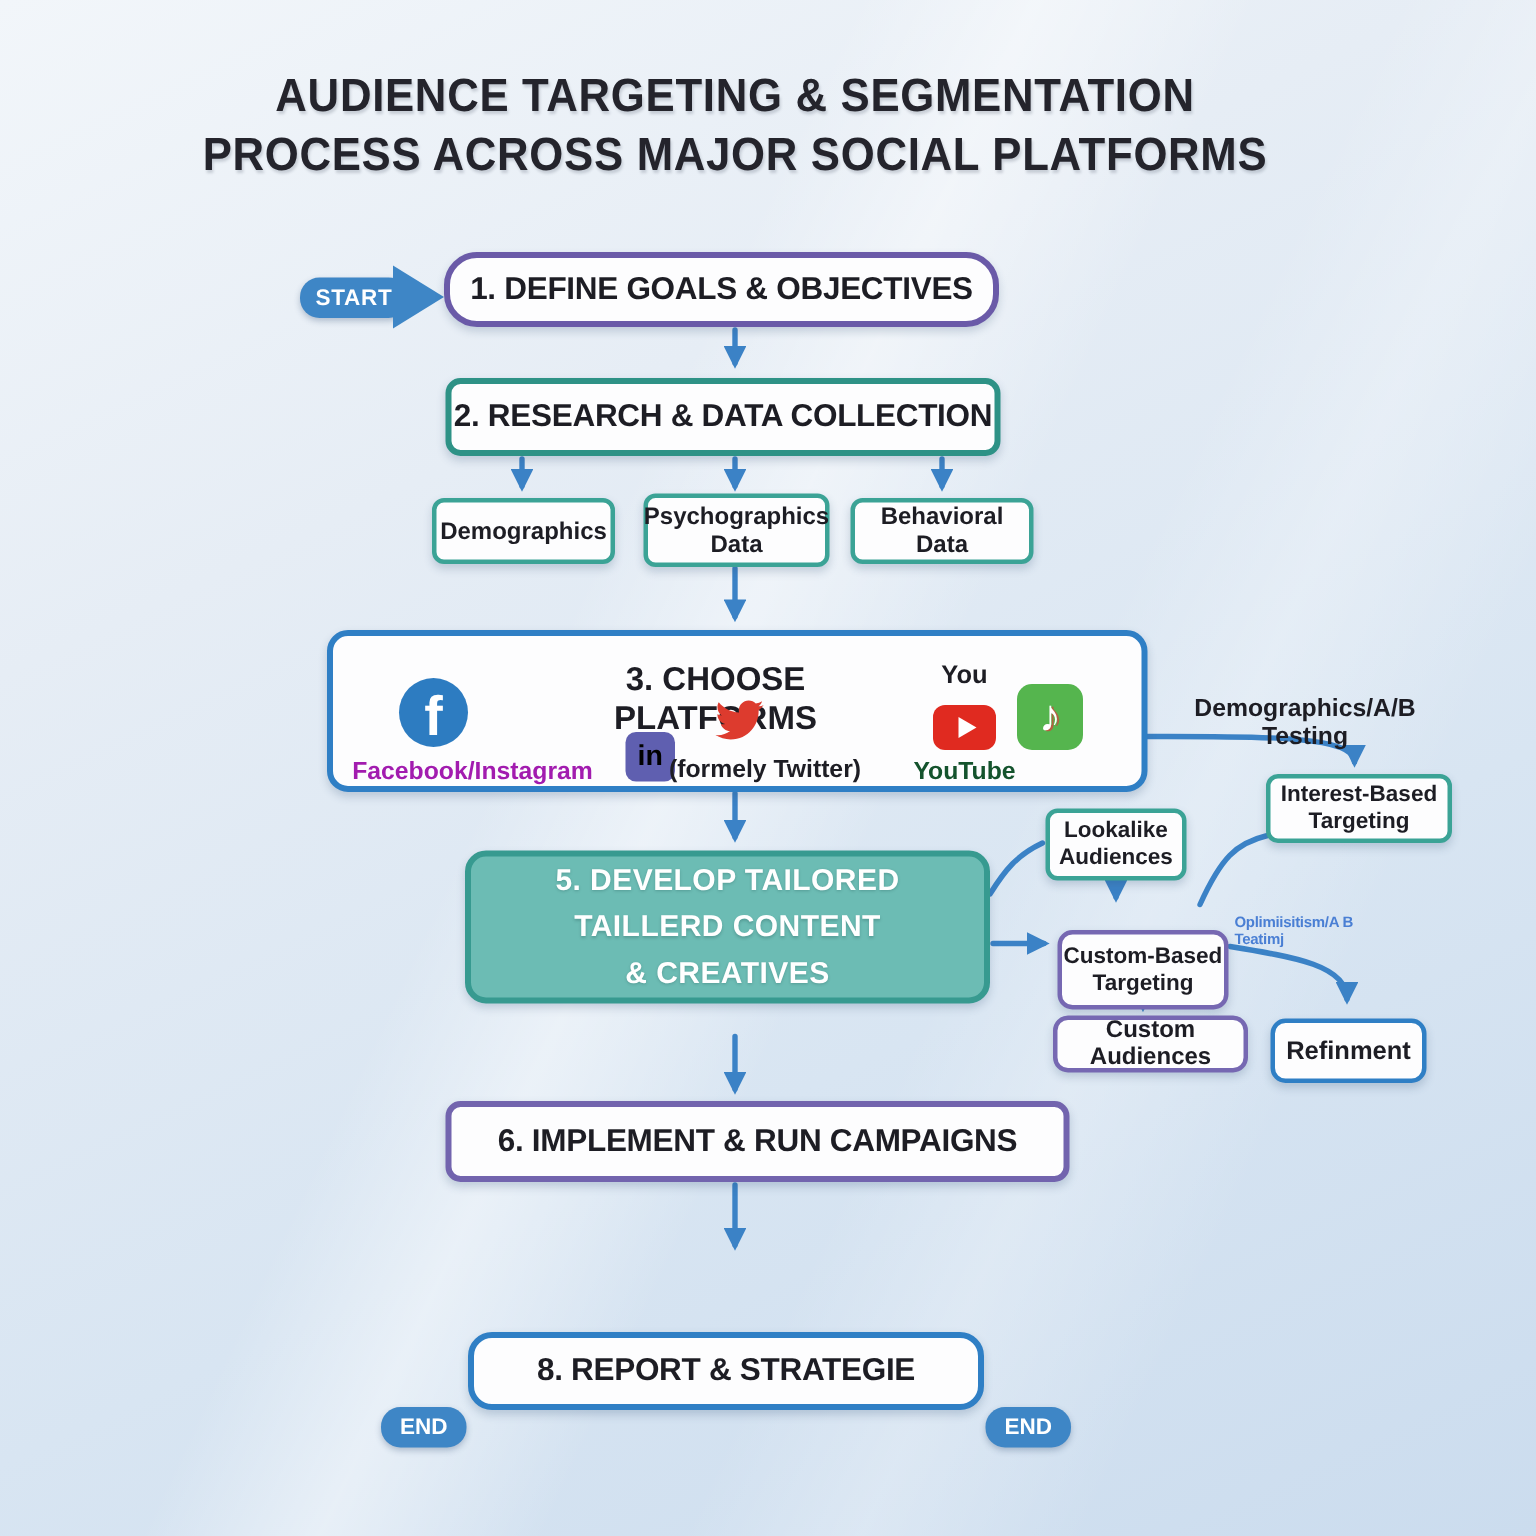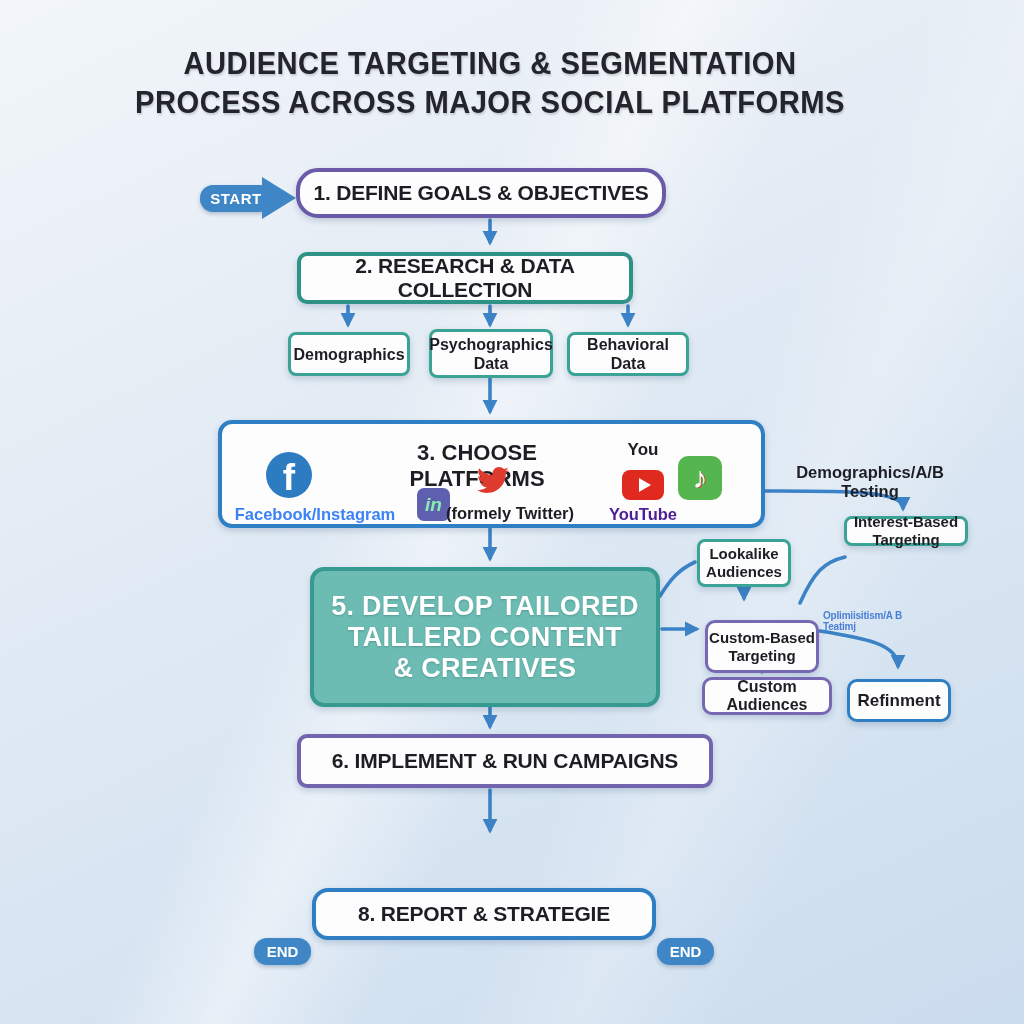--- a/index.html
+++ b/index.html
@@ -31,35 +31,35 @@
   .b-blue{border:4px solid #2f7fc5;}
   .b-teal-thin{border:3px solid #3ba396;}
   .b-purple-thin{border:3.5px solid #7668b2;}
   .b-blue-thin{border:3px solid #2f7fc5;}
   .fs-main{font-size:21px;letter-spacing:-.2px;}
   .fs-sub{font-size:16px;line-height:19px;}
   .fs-side{font-size:15px;line-height:18px;}
 
   
   #box1{left:296px;top:168px;width:370px;height:50px;border-radius:22px;}
-  #box2{left:297px;top:252px;width:336px;height:52px;}
+  #box2{left:297px;top:252px;width:370px;height:52px;}
   #demo{left:288px;top:332px;width:122px;height:44px;}
   #psycho{left:429px;top:329px;width:124px;height:49px;}
   #behav{left:567px;top:332px;width:122px;height:44px;}
   #box3{left:218px;top:420px;width:547px;height:108px;display:block;}
-  #box5{left:310px;top:567px;width:350px;height:140px;
+  #box5{left:310px;top:567px;width:350px;height:102px;
     background:#6cbcb4;border:4px solid #379a90;color:#fff;
-    font-size:27px;line-height:31px;white-space:pre-line;letter-spacing:.3px;
+    font-size:20px;line-height:31px;white-space:pre-line;letter-spacing:.3px;
     text-shadow:0 1px 2px rgba(20,60,60,.25);}
   #box6{left:297px;top:734px;width:416px;height:54px;border-color:#7264ae;}
   #box7{left:297px;top:838px;width:386px;height:55px;}
   #box8{left:312px;top:888px;width:344px;height:52px;border-radius:16px;}
 
   
-  #interest{left:844px;top:516px;width:124px;height:30px;}
+  #interest{left:844px;top:516px;width:124px;height:46px;}
   #lookalike{left:697px;top:539px;width:94px;height:48px;}
   #custombased{left:705px;top:604px;width:114px;height:53px;margin-top:16px;}
   #customaud{left:702px;top:677px;width:130px;height:38px;font-size:16px;}
   #refine{left:847px;top:679px;width:104px;height:43px;font-size:17px;}
   #optlabel{position:absolute;left:770px;top:463px;width:200px;text-align:center;
     font-weight:bold;font-size:16.5px;color:#1d1d24;z-index:2;}
   #smallnote{position:absolute;left:823px;top:610px;width:110px;font-weight:bold;
     font-size:10px;color:#4a7fd4;z-index:2;letter-spacing:-.2px;}
 
   
@@ -71,30 +71,30 @@
     border-left:34px solid #3e86c6;border-top:21px solid transparent;border-bottom:21px solid transparent;}
   #end-left{left:254px;top:938px;width:57px;height:27px;border-radius:13px;font-size:15px;}
   #end-right{left:657px;top:938px;width:57px;height:27px;border-radius:13px;font-size:15px;}
 
   
   .inner{position:absolute;z-index:3;}
   #p3-title{left:145px;top:16px;width:220px;text-align:center;font-size:22px;font-weight:bold;color:#1d1d24;}
   .icon-fb{left:44px;top:28px;width:46px;height:46px;border-radius:50%;background:#2d7cc1;
     color:#fff;font-weight:bold;font-size:37px;display:flex;align-items:flex-end;justify-content:center;
     overflow:hidden;line-height:40px;}
-  #fb-label{left:8px;top:81px;width:170px;text-align:center;font-size:16.5px;font-weight:bold;color:#3b82f6;}
+  #fb-label{left:8px;top:81px;width:170px;text-align:center;font-size:16.5px;font-weight:bold;color:#a21caf;}
   .icon-li{left:195px;top:64px;width:33px;height:33px;border-radius:7px;background:#5f5fb0;
-    color:#86efac;font-weight:bold;font-size:19px;display:flex;align-items:center;justify-content:center;font-style:italic;}
+    color:#000000;font-weight:bold;font-size:19px;display:flex;align-items:center;justify-content:center;}
   .icon-tw{left:252px;top:40px;width:38px;height:32px;}
   #tw-label{left:222px;top:80px;width:132px;text-align:center;font-size:16.5px;font-weight:bold;color:#1d1d24;}
   #you-word{left:395px;top:16px;width:52px;text-align:center;font-size:17px;font-weight:bold;color:#1d1d24;}
   .icon-yt{left:400px;top:46px;width:42px;height:30px;border-radius:8px;background:#e02a20;
     display:flex;align-items:center;justify-content:center;}
   .icon-yt .tri{width:0;height:0;border-left:12px solid #fff;border-top:7px solid transparent;border-bottom:7px solid transparent;margin-left:3px;}
-  #yt-label{left:378px;top:81px;width:86px;text-align:center;font-size:16.5px;font-weight:bold;color:#4c1d95;}
+  #yt-label{left:378px;top:81px;width:86px;text-align:center;font-size:16.5px;font-weight:bold;color:#14532d;}
   .icon-tt{left:456px;top:32px;width:44px;height:44px;border-radius:10px;background:#55b54e;
     color:#fff;display:flex;align-items:center;justify-content:center;font-size:30px;font-weight:bold;
     text-shadow:1.5px 1px 0 rgba(220,60,60,.7);}
 </style>
 </head>
 <body>
 
 <div class="bg-streak"></div>
 
 <div id="stage">

